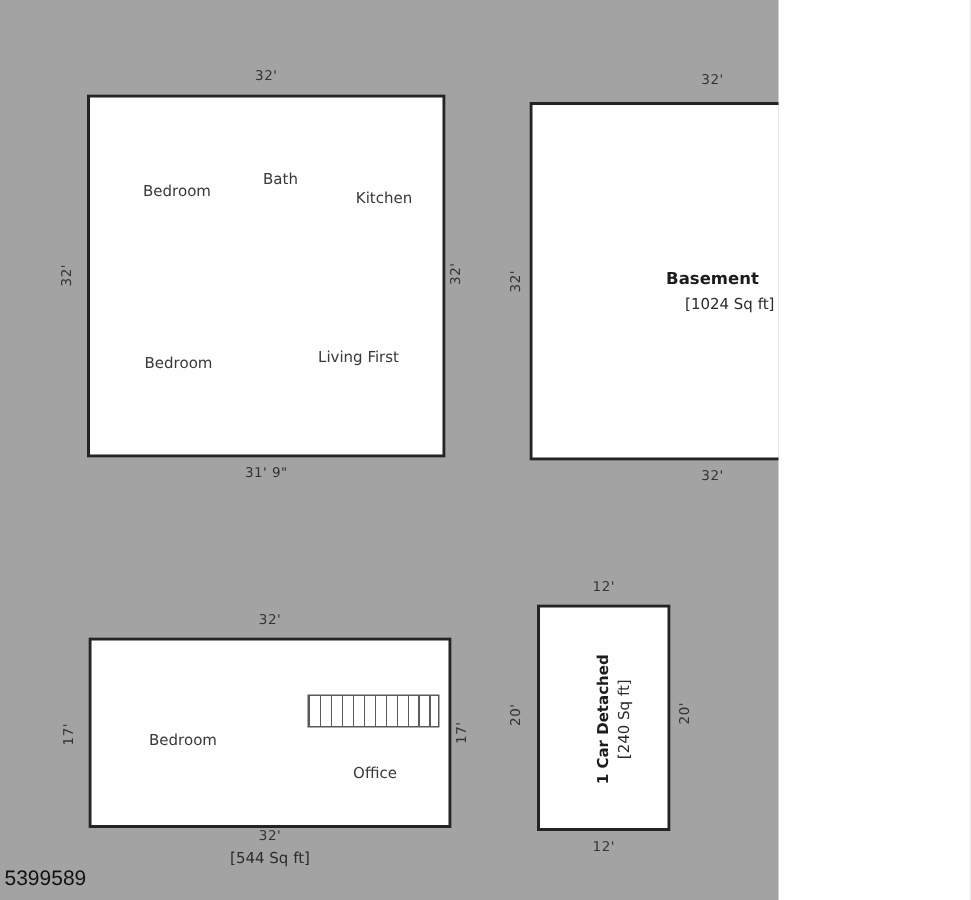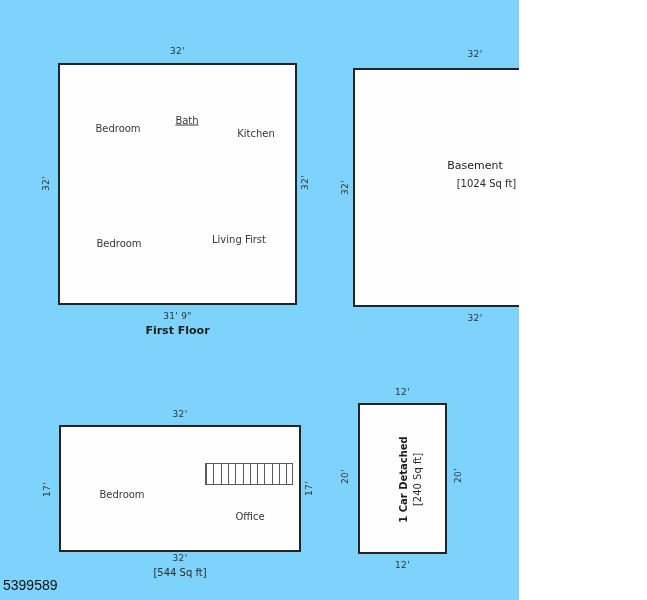--- a/index.html
+++ b/index.html
@@ -1,19 +1,19 @@
 <!DOCTYPE html>
 <html><head>
 <meta charset="utf-8">
 <style>
   html,body{margin:0;padding:0;background:#ffffff;}
   #canvas{
     position:relative;
     width:519px;height:600px;
-    background:#7dd3fc;
+    background:#a3a3a3;
     font-family:"DejaVu Sans", sans-serif;
     color:#2f2f2f;
     overflow:hidden;
   }
   .rect{
     position:absolute;
     border:2px solid #242424;
     background:#fefefe;
     box-sizing:border-box;
   }
@@ -42,21 +42,21 @@
     text-align:center;
   }
   .caption .cdim{font-size:9px;color:#333;line-height:14px;letter-spacing:0.3px;}
   .caption .cname{font-size:11px;font-weight:bold;color:#1c1c1c;line-height:16px;}
   .caption .carea{font-size:10px;color:#2b2b2b;line-height:16px;}
   .interior{
     position:absolute;
     text-align:center;
   }
   .interior .iline1{font-size:10px;color:#3a3a3a;line-height:20px;}
-  .interior .iname{font-size:11px;font-weight:normal;color:#1c1c1c;line-height:19px;}
+  .interior .iname{font-size:11px;font-weight:bold;color:#1c1c1c;line-height:19px;margin-top:20px;}
   .interior .iarea{font-size:10px;color:#2b2b2b;line-height:17px;padding-left:23px;}
   .stairs{
     position:absolute;
     left:205px;top:463px;width:88px;height:22px;
     border:1px solid #5a5a5a;
     box-sizing:border-box;
     background:repeating-linear-gradient(to right,#5a5a5a 0,#5a5a5a 1px,transparent 1px,transparent 7.3px);
   }
   .garage-rot{
     position:absolute;
@@ -79,28 +79,27 @@
 
 <div id="canvas">
 
   <div>
     <div class="rect" style="left:58px;top:63px;width:239px;height:242px;"></div>
     <div class="dim h" style="left:58px;top:45px;width:239px;">32'</div>
     <div class="dim v" style="left:33px;top:177px;">32'</div>
     <div class="dim v" style="left:292px;top:176px;">32'</div>
 
     <div class="room" style="left:118px;top:128px;">Bedroom</div>
-    <div class="room" style="left:187px;top:120px;text-decoration:underline;">Bath</div>
+    <div class="room" style="left:187px;top:120px;">Bath</div>
     <div class="room" style="left:256px;top:133px;">Kitchen</div>
     <div class="room" style="left:119px;top:243px;">Bedroom</div>
     <div class="room" style="left:239px;top:239px;">Living First</div>
 
     <div class="caption" style="left:58px;top:309px;width:239px;">
       <div class="cdim">31' 9"</div>
-      <div class="cname">First Floor</div>
     </div>
   </div>
 
   <div>
     <div class="rect" style="left:353px;top:68px;width:244px;height:239px;"></div>
     <div class="dim h" style="left:353px;top:48px;width:244px;">32'</div>
     <div class="dim v" style="left:332px;top:181px;">32'</div>
     <div class="dim v" style="left:592px;top:180px;">32'</div>
 
     <div class="interior" style="left:353px;top:156px;width:244px;">

